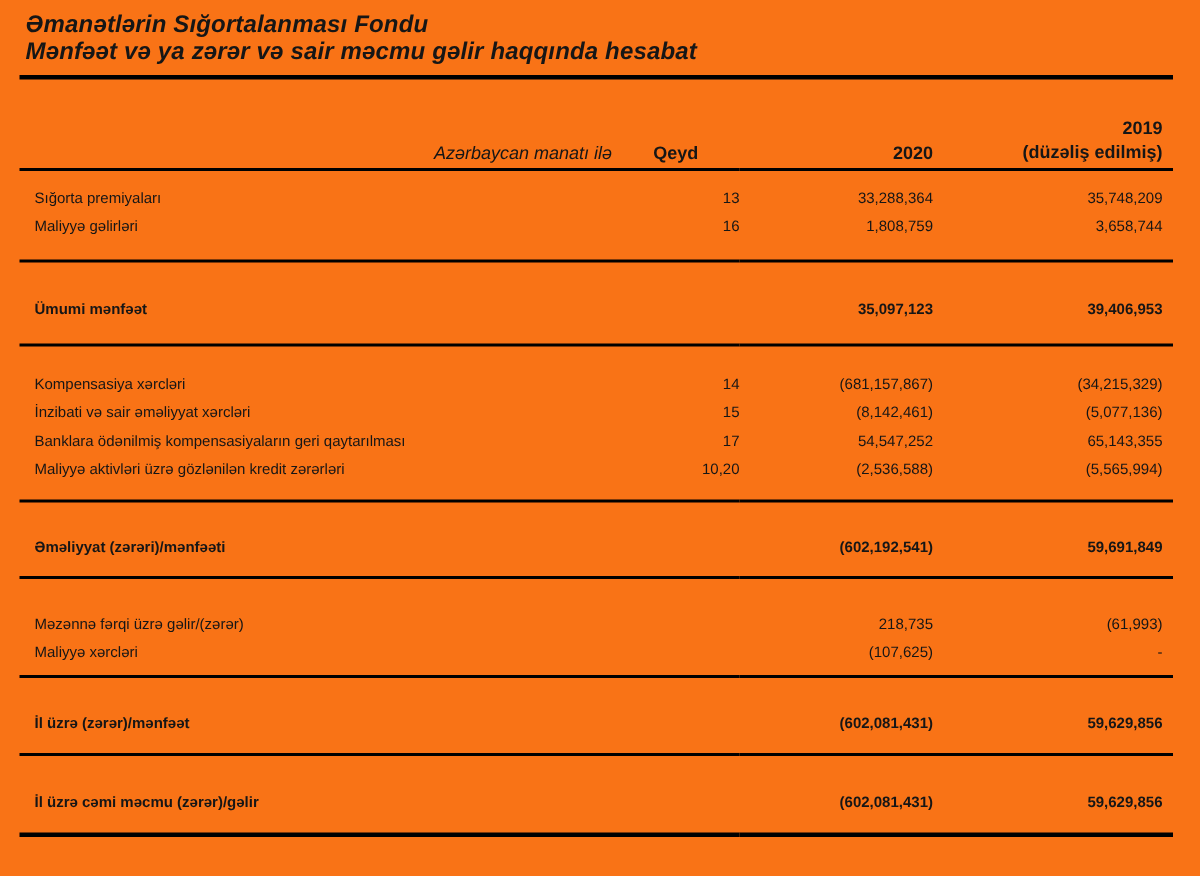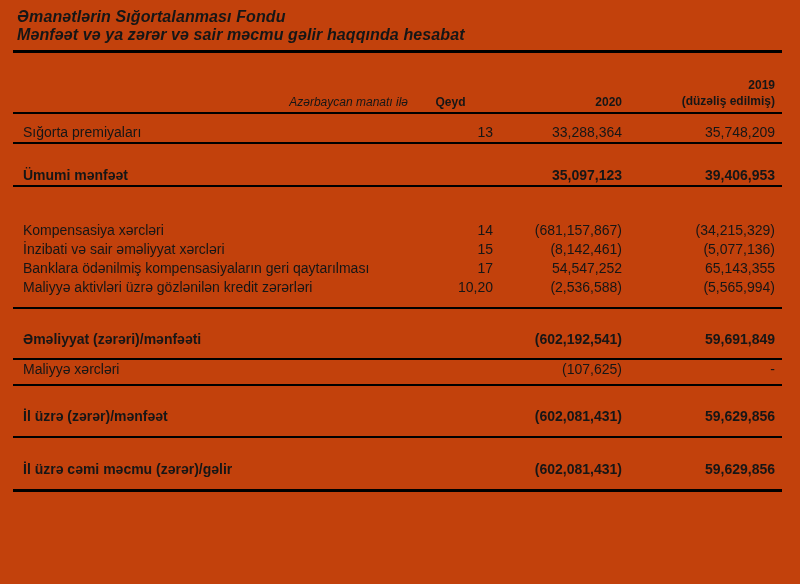--- a/index.html
+++ b/index.html
@@ -1,19 +1,19 @@
 <!DOCTYPE html>
 <html><head>
 <meta charset="utf-8">
 <style>
   html, body { margin: 0; padding: 0; background: #ffffff; }
   .page {
     width: 800px;
     height: 584px;
-    background: #c2410c;
+    background: #f97316;
     box-sizing: border-box;
     padding: 8px 18px 0 13px;
     font-family: "Liberation Sans", sans-serif;
     color: #161616;
     overflow: hidden;
   }
   .doc-title {
     font-style: italic;
     font-weight: bold;
     font-size: 16px;
@@ -50,44 +50,44 @@
     text-align: right;
     font-style: italic;
     font-weight: normal;
     padding-left: 10px;
   }
   th.h-note { text-align: center; margin-top: 28px; }
   th.h-2020 { text-align: right; margin-top: 20px; }
   th.h-2019 { text-align: right; padding-right: 7px; line-height: 16px; }
 
   td {
-    font-size: 14px;
+    font-size: 10px;
     line-height: 19px;
     padding: 0;
     vertical-align: top;
     white-space: nowrap;
   }
   td.lbl  { text-align: left; padding-left: 10px; }
   td.note { text-align: right; margin-top: 48px; }
   td.num  { text-align: right; }
   td.num2019 { padding-right: 7px; margin-top: 31px; }
 
   tbody { border-bottom: 2px solid #000000; }
   tbody.total td { font-weight: bold; }
   tbody.thick { border-bottom-width: 3px; }
 
   .pt9  td { padding-top: 9px;  }
-  .pt17 td { padding-top: 34px; }
+  .pt17 td { padding-top: 16px; }
   .pt21 td { padding-top: 21px; }
   .pt22 td { padding-top: 22px; }
   .pb5  td { padding-bottom: 5px;  }
   .pb9  td { padding-bottom: 9px;  }
   .pb10 td { padding-bottom: 10px; }
   .pb12 td { padding-bottom: 12px; }
-  .pb13 td { }
+  .pb13 td { padding-bottom: 13px; }
 </style>
 </head>
 <body>
 
 <div class="page">
 
   <div>
     <div class="doc-title">Əmanətlərin Sığortalanması Fondu</div>
     <div class="doc-title">Mənfəət və ya zərər və sair məcmu gəlir haqqında hesabat</div>
   </div>
@@ -112,20 +112,26 @@
       </tr>
     </thead>
 
     <tbody>
       <tr class="pt9">
         <td class="lbl">Sığorta premiyaları</td>
         <td class="note">13</td>
         <td class="num">33,288,364</td>
         <td class="num num2019">35,748,209</td>
       </tr>
+      <tr class="pb12">
+        <td class="lbl">Maliyyə gəlirləri</td>
+        <td class="note">16</td>
+        <td class="num">1,808,759</td>
+        <td class="num num2019">3,658,744</td>
+      </tr>
     </tbody>
 
     <tbody class="total">
       <tr class="pt22 pb13">
         <td class="lbl">Ümumi mənfəət</td>
         <td class="note"></td>
         <td class="num">35,097,123</td>
         <td class="num num2019">39,406,953</td>
       </tr>
     </tbody>
@@ -160,20 +166,26 @@
     <tbody class="total">
       <tr class="pt21 pb9">
         <td class="lbl">Əməliyyat (zərəri)/mənfəəti</td>
         <td class="note"></td>
         <td class="num">(602,192,541)</td>
         <td class="num num2019">59,691,849</td>
       </tr>
     </tbody>
 
     <tbody>
+      <tr class="pt21">
+        <td class="lbl">Məzənnə fərqi üzrə gəlir/(zərər)</td>
+        <td class="note"></td>
+        <td class="num">218,735</td>
+        <td class="num num2019">(61,993)</td>
+      </tr>
       <tr class="pb5">
         <td class="lbl">Maliyyə xərcləri</td>
         <td class="note"></td>
         <td class="num">(107,625)</td>
         <td class="num num2019">-</td>
       </tr>
     </tbody>
 
     <tbody class="total">
       <tr class="pt21 pb10">

